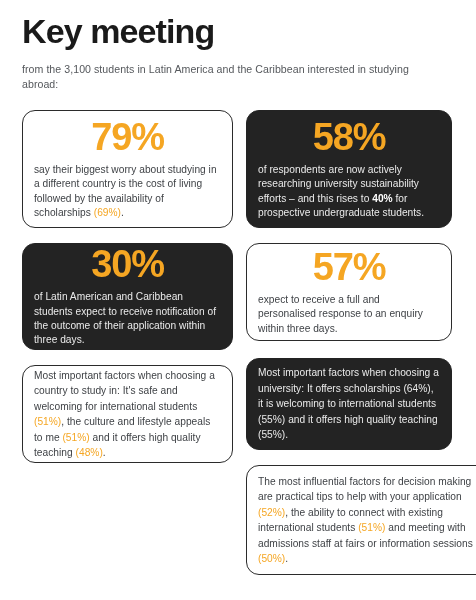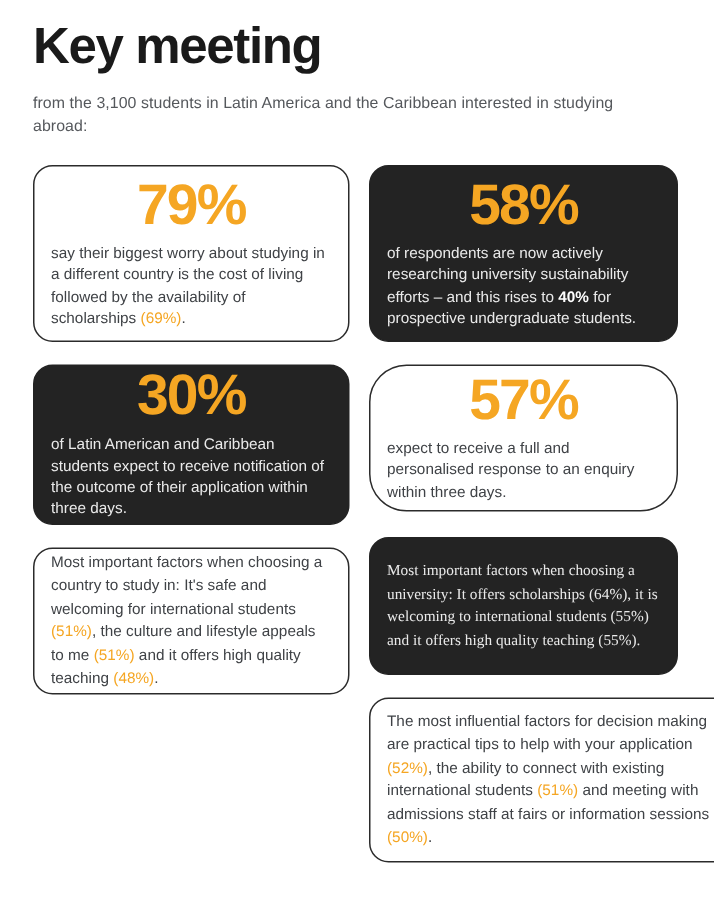--- a/index.html
+++ b/index.html
@@ -95,23 +95,23 @@
     line-height: 1.52;
   }
 
   .hl { color: #f5a623; }
   .hl-strong { color: #ffffff; font-weight: 700; }
 
   
   #card-1 { left: 22px;  top: 110px; width: 211px; height: 118px; }
   #card-2 { left: 246px; top: 110px; width: 206px; height: 118px; }
   #card-3 { left: 22px;  top: 243px; width: 211px; height: 107px; }
-  #card-4 { left: 246px; top: 243px; width: 206px; height: 98px; border-radius: 25px;  }
+  #card-4 { left: 246px; top: 243px; width: 206px; height: 98px;  }
   #card-5 { left: 22px;  top: 365px; width: 211px; height: 98px;  }
-  #card-6 { left: 246px; top: 358px; width: 206px; height: 92px; font-family: Liberation Serif, serif;  }
+  #card-6 { left: 246px; top: 358px; width: 206px; height: 92px;  }
   #card-7 { left: 246px; top: 465px; width: 244px; height: 110px; }
 </style>
 </head>
 <body>
 
 <div class="page">
 
   <div class="header">
     <h1 class="title">Key meeting</h1>
     <p class="subtitle">from the 3,100 students in Latin America and the Caribbean interested in studying abroad:</p>

